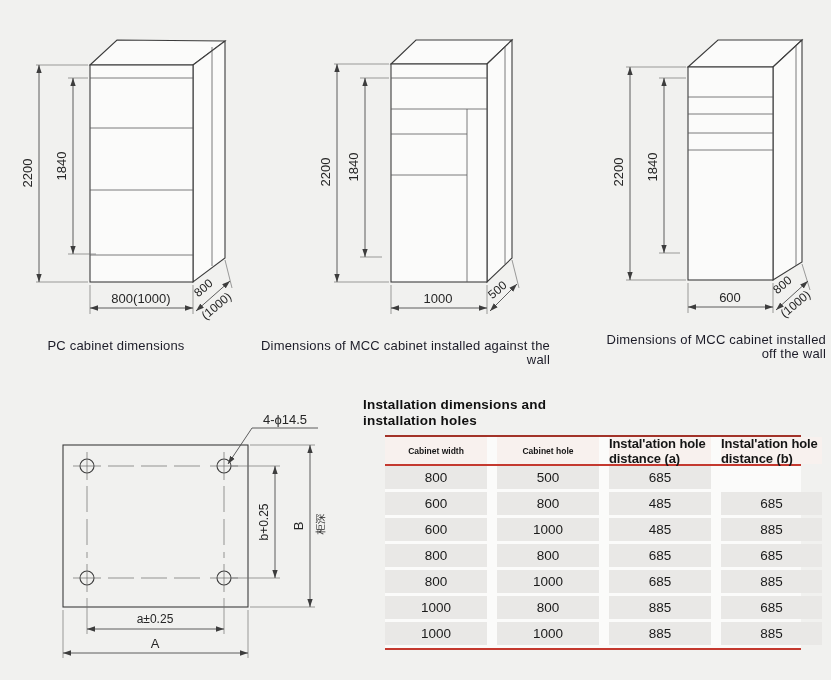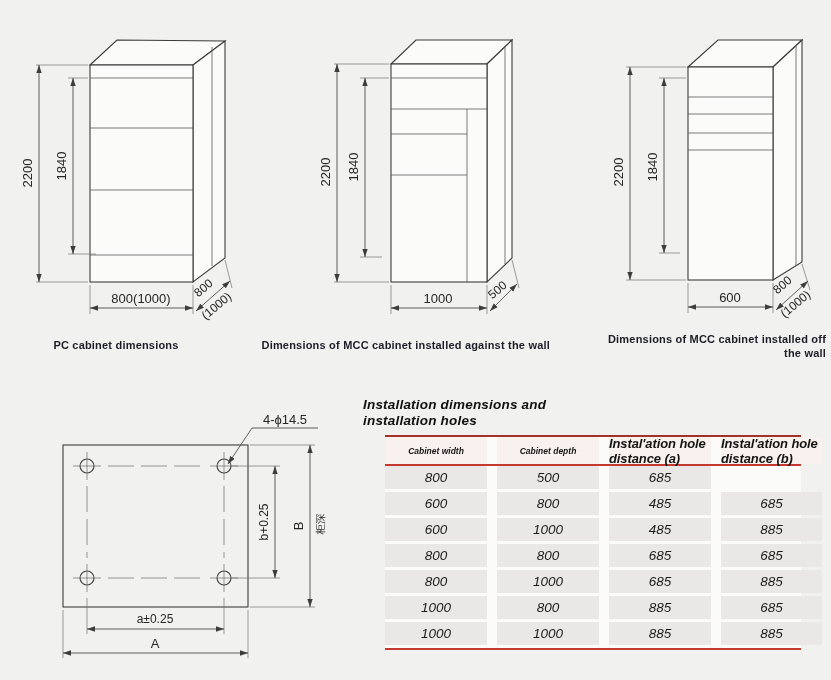--- a/index.html
+++ b/index.html
@@ -14,25 +14,25 @@
   .obj{stroke:#3c3c3c;stroke-width:1.1;fill:none;}
   .face{stroke:#3c3c3c;stroke-width:1.1;fill:#fbfbfa;}
   .panel{stroke:#5a5a5a;stroke-width:0.8;fill:none;}
   .ext{stroke:#737373;stroke-width:0.7;fill:none;}
   .dimln{stroke:#4d4d4d;stroke-width:0.9;fill:none;}
   .cl{stroke:#6b6b6b;stroke-width:0.7;fill:none;}
   .dimtx{font:13px "Liberation Sans",sans-serif;fill:#262626;}
   .dimtx.sm{font-size:12px;}
   .dimtx.cn{font-size:10.5px;}
   .caption{
-    position:absolute;font-weight:bold;font-size:11px;line-height:13.5px;
+    position:absolute;font-weight:normal;font-size:13px;line-height:13.5px;
     color:#1c1c28;letter-spacing:0.2px;
   }
   
-  .tablewrap{position:absolute;left:363px;top:397px;width:445px;font-style:italic;}
+  .tablewrap{position:absolute;left:363px;top:397px;width:445px;}
   .ttitle{font-weight:bold;font-size:13.5px;line-height:15.5px;color:#101010;letter-spacing:0.2px;}
   .tbl{margin-left:22px;margin-top:7px;width:416px;background:#fbfbfa;}
   .rule{height:2px;background:#c4392f;}
   .rule.top{background:#a23329;}
   .trow{display:grid;grid-template-columns:102px 102px 102px 101px;column-gap:10px;margin-bottom:3px;}
   .trow .cell{
     background:#e9e8e6;height:23px;display:flex;align-items:center;justify-content:center;
     font-size:13.5px;color:#1b1b1b;
   }
   .trow.head{margin-bottom:0;}
@@ -210,21 +210,21 @@
 
 <div class="tablewrap">
   <div class="ttitle">
     <div>Installation dimensions and</div>
     <div>installation holes</div>
   </div>
   <div class="tbl">
     <div class="rule top"></div>
     <div class="trow head">
       <div class="cell c0">Cabinet width</div>
-      <div class="cell c1">Cabinet depth</div>
+      <div class="cell c1">Cabinet hole</div>
       <div class="cell c2">Instal'ation hole distance (a)</div>
       <div class="cell c3">Instal'ation hole distance (b)</div>
     </div>
     <div class="rule"></div>
 
     <div class="trow">
       <div class="cell">800</div>
       <div class="cell">500</div>
       <div class="cell">685</div>
     </div>

